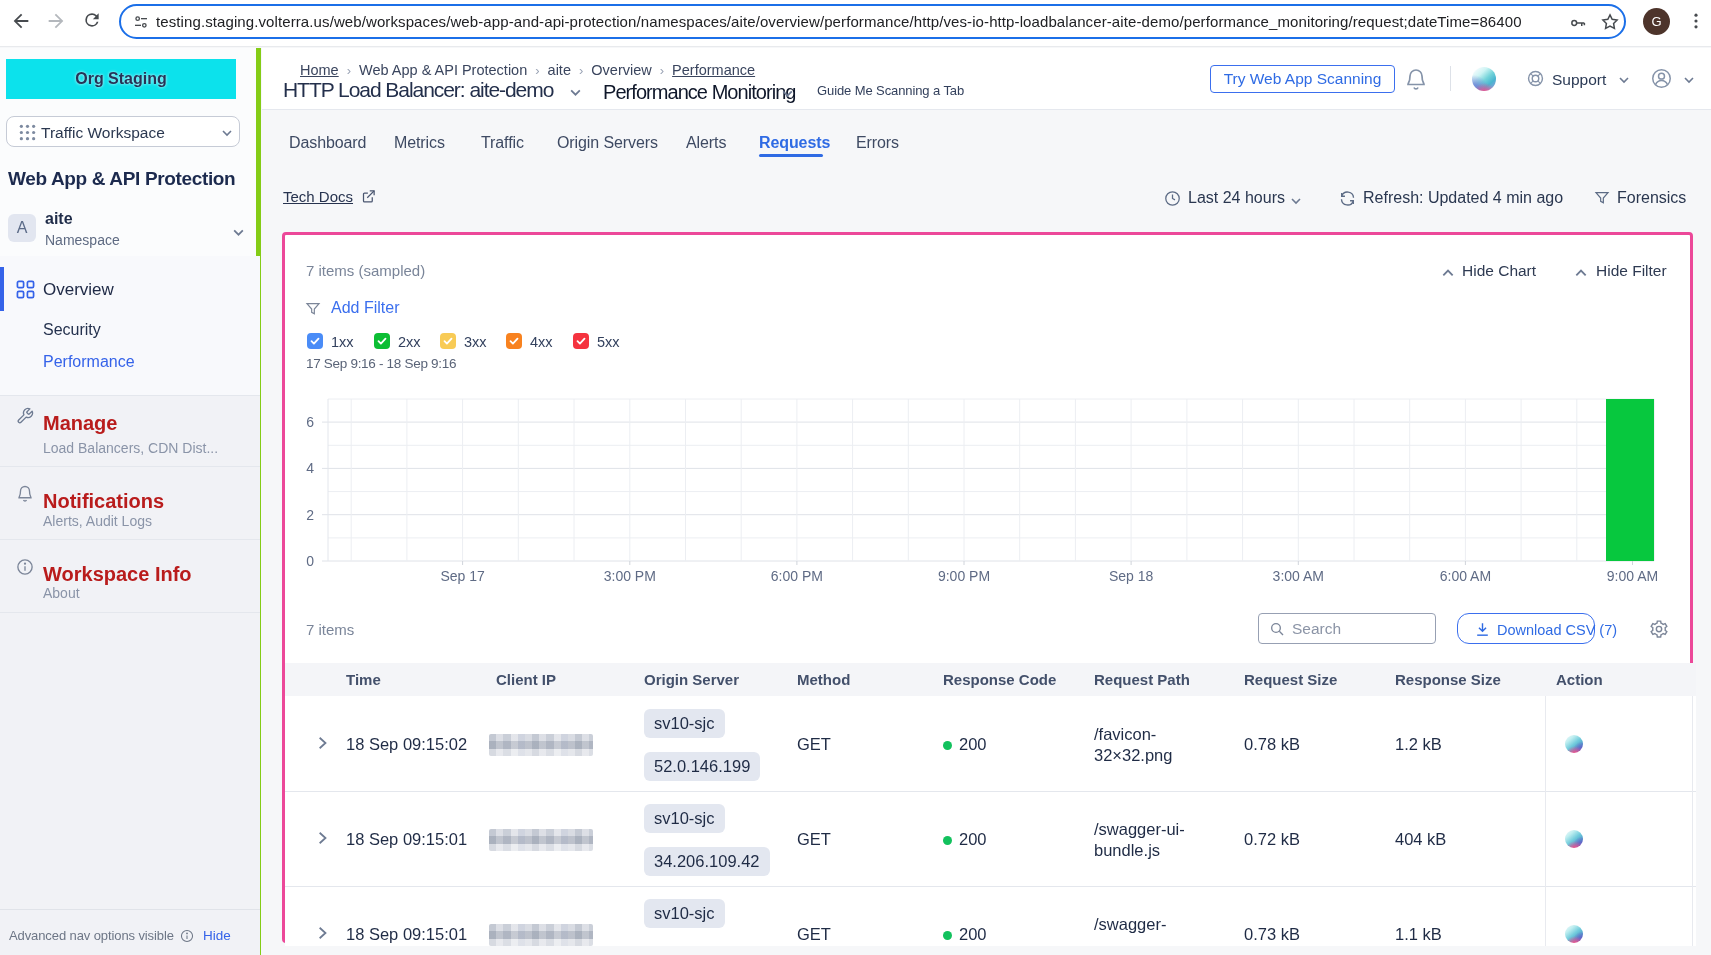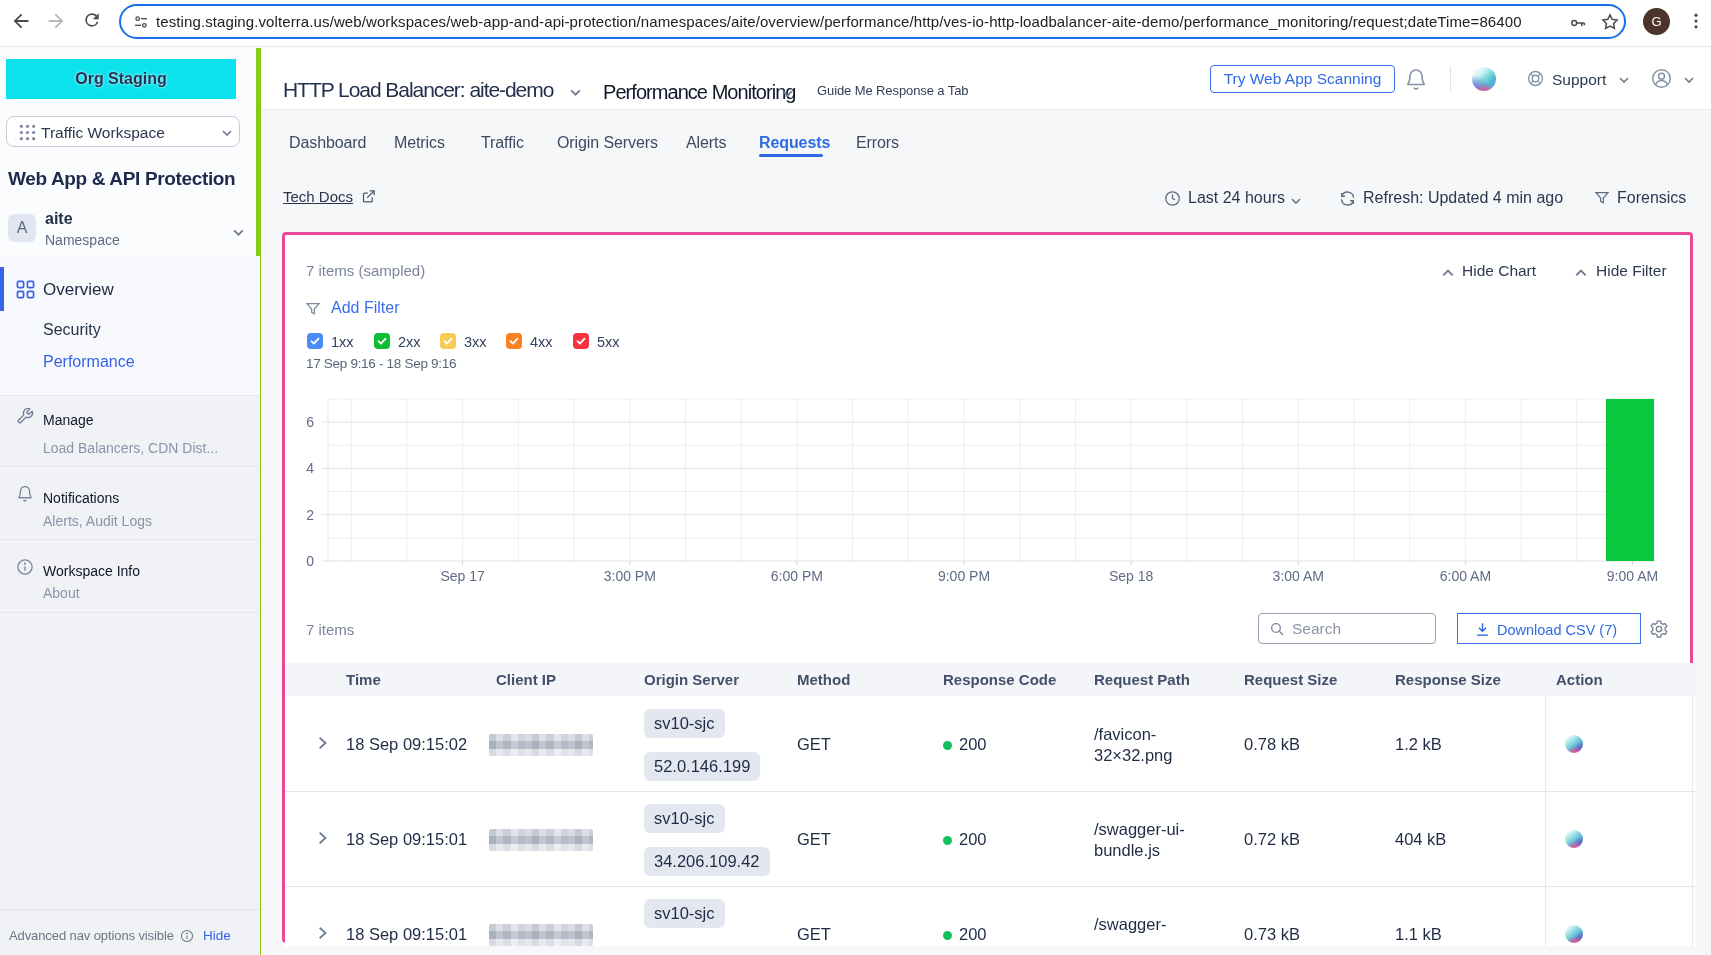--- a/index.html
+++ b/index.html
@@ -23,21 +23,21 @@
   #nsrow { position:absolute; left:0; top:160px; width:260px; height:48px; }
   #nsrow .av { position:absolute; left:8px; top:6px; width:28px; height:28px; background:#e2e6f0; border-radius:6px; color:#5b6b88; font-size:16px; text-align:center; line-height:28px; }
   #nsrow .nm { position:absolute; left:45px; top:2px; font-size:16px; font-weight:bold; color:#1f2c49; }
   #nsrow .sub { position:absolute; left:45px; top:24px; font-size:14px; color:#5e6a82; }
   .sdiv { position:absolute; left:0; width:260px; height:1px; background:#e4e7ed; }
   #ovgroup { position:absolute; left:0; top:208px; width:260px; height:139px; background:#f8f9fc; }
   #ovbar { position:absolute; left:0; top:11px; width:4px; height:44px; background:#3563e9; }
   .nav-main { font-size:17px; color:#202b47; }
   .nav-sub { font-size:16px; color:#25324e; }
   #grayzone { position:absolute; left:0; top:347px; width:260px; height:560px; background:#f1f2f6; }
-  .gtitle { position:absolute; left:43px; font-size:14px; font-weight:normal; color:#0f172a; }
+  .gtitle { position:absolute; left:43px; font-size:20px; font-weight:bold; color:#b91c1c; }
   .gsub { position:absolute; left:43px; font-size:14px; color:#8a94a8; }
   #advrow { position:absolute; left:0; top:861px; width:260px; height:46px; border-top:1px solid #e0e3e9; }
   #advrow span.t { position:absolute; left:9px; top:18px; font-size:13px; color:#6d7686; letter-spacing:-0.1px; }
   #advrow span.h { position:absolute; left:203px; top:18px; font-size:13.5px; color:#3563e9; }
 
   
   #mainhdr { position:absolute; left:262px; top:48px; width:1449px; height:62px; background:#fff; border-bottom:1px solid #e5e8ee; }
   #crumbs { position:absolute; left:38px; top:14px; font-size:14.5px; color:#3a455e; }
   #crumbs .sep { color:#9aa3b5; padding:0 8px; font-size:13px; }
   #title { position:absolute; left:21px; top:30px; font-size:21px; font-weight:500; color:#232f4b; letter-spacing:-1.05px; }
@@ -61,21 +61,21 @@
   #itemssampled { position:absolute; left:21px; top:27px; font-size:15px; color:#7a8599; }
   #hidechart { position:absolute; left:1177px; top:27px; font-size:15.5px; color:#2e3a52; }
   #hidefilter { position:absolute; left:1311px; top:27px; font-size:15.5px; color:#2e3a52; }
   #addfilter { position:absolute; left:46px; top:64px; font-size:16px; color:#3b6fee; }
   .cb { position:absolute; top:98px; width:16px; height:16px; border-radius:4px; }
   .cbl { position:absolute; top:99px; font-size:14.5px; color:#33415e; }
   #daterange { position:absolute; left:21px; top:121px; font-size:13.5px; color:#5a6478; letter-spacing:-0.3px; }
   #items7 { position:absolute; left:21px; top:386px; font-size:15px; color:#7a8599; }
   #searchbox { position:absolute; left:973px; top:378px; width:178px; height:31px; border:1px solid #97a0b3; border-radius:4px; }
   #searchbox span { position:absolute; left:33px; top:6px; font-size:15.5px; color:#8b94a6; }
-  #dlbtn { position:absolute; left:1172px; top:378px; width:184px; height:31px; border:1px solid #3b6fee; border-radius:0; color:#2f6be4; font-size:15.5px; }
+  #dlbtn { position:absolute; left:1172px; top:378px; width:138px; height:31px; border:1px solid #3b6fee; border-radius:12px; color:#2f6be4; font-size:15.5px; }
   #dlbtn span { position:absolute; left:39px; top:8px; font-size:14.5px; white-space:nowrap; }
 
   
   #thead { position:absolute; left:0; top:428px; width:1411px; height:33px; background:#f4f5f8; font-size:15px; font-weight:bold; color:#43506b; }
   #thead div { position:absolute; top:8px; }
   .trow { position:absolute; left:0; width:1411px; background:#fff; border-bottom:1px solid #e4e7ed; }
   .trow div { position:absolute; font-size:16.5px; color:#1f2b45; }
   .tag { background:#e3e7f0; border-radius:6px; font-size:15.5px; color:#2a3650; padding:5px 10px; white-space:nowrap; }
   .blur { background:
       repeating-linear-gradient(0deg, rgba(255,255,255,0.4) 0 7px, rgba(108,118,136,0.22) 7px 15px, rgba(255,255,255,0.12) 15px 22px),
@@ -192,29 +192,32 @@
     <svg style="position:absolute;left:180px;top:19px" width="14" height="14" viewBox="0 0 24 24" fill="none" stroke="#6d7686" stroke-width="1.8">
         <circle cx="12" cy="12" r="9.5"></circle>
         <line x1="12" y1="11" x2="12" y2="17"></line>
         <circle cx="12" cy="7.5" r="0.6" fill="#6d7686"></circle>
       </svg>
     <span class="h">Hide</span>
   </div>
 </div>
 
 <div id="mainhdr">
+  <div id="crumbs">
+    <span style="text-decoration:underline">Home</span><span class="sep">›</span><span>Web App &amp; API Protection</span><span class="sep">›</span><span>aite</span><span class="sep">›</span><span>Overview</span><span class="sep">›</span><span style="text-decoration:underline">Performance</span>
+  </div>
   <div id="title">HTTP Load Balancer: aite-demo</div>
   <svg style="position:absolute;left:307px;top:38px" width="13" height="13" viewBox="0 0 12 12" fill="none" stroke="#6d7a92" stroke-width="1.6">
       <path d="M2 4l4 4 4-4"></path>
     </svg>
   <div id="pmon">Performance Monitoring</div>
   <svg style="position:absolute;left:519px;top:39px" width="13" height="13" viewBox="0 0 12 12" fill="none" stroke="#6d7a92" stroke-width="1.6">
       <path d="M2 4l4 4 4-4"></path>
     </svg>
-  <div id="guide">Guide Me Response a Tab</div>
+  <div id="guide">Guide Me Scanning a Tab</div>
   <div id="trybtn">Try Web App Scanning</div>
   <svg style="position:absolute;left:1142px;top:19px" width="24" height="24" viewBox="0 0 24 24" fill="none" stroke="#8593a9" stroke-width="1.7">
       <path d="M18 9a6 6 0 1 0-12 0c0 6.5-2 6.5-2 8.5h16c0-2-2-2-2-8.5z"></path>
       <path d="M10 20.5a2.1 2.1 0 0 0 4 0"></path>
     </svg>
   <div style="position:absolute;left:1188px;top:18px;width:1px;height:25px;background:#dde1e8"></div>
   <div style="position:absolute;left:1210px;top:19px;width:24px;height:24px;border-radius:50%;background:radial-gradient(circle at 52% 118%, rgba(232,85,145,0.95) 0 14%, rgba(232,85,145,0) 40%), radial-gradient(circle at 6% 98%, rgba(108,120,214,0.75) 0 18%, rgba(108,120,214,0) 48%), linear-gradient(138deg, #f8fcfe 10%, #cdf4f4 32%, #72d3d9 54%, #4ab5d0 72%, #8e9bdb 92%, #b581c8 100%);"></div>
   <svg style="position:absolute;left:1265px;top:22px" width="17" height="17" viewBox="0 0 24 24" fill="none" stroke="#8593a9" stroke-width="2">
       <circle cx="12" cy="12" r="9.8"></circle>
       <circle cx="12" cy="12" r="4.6"></circle>

